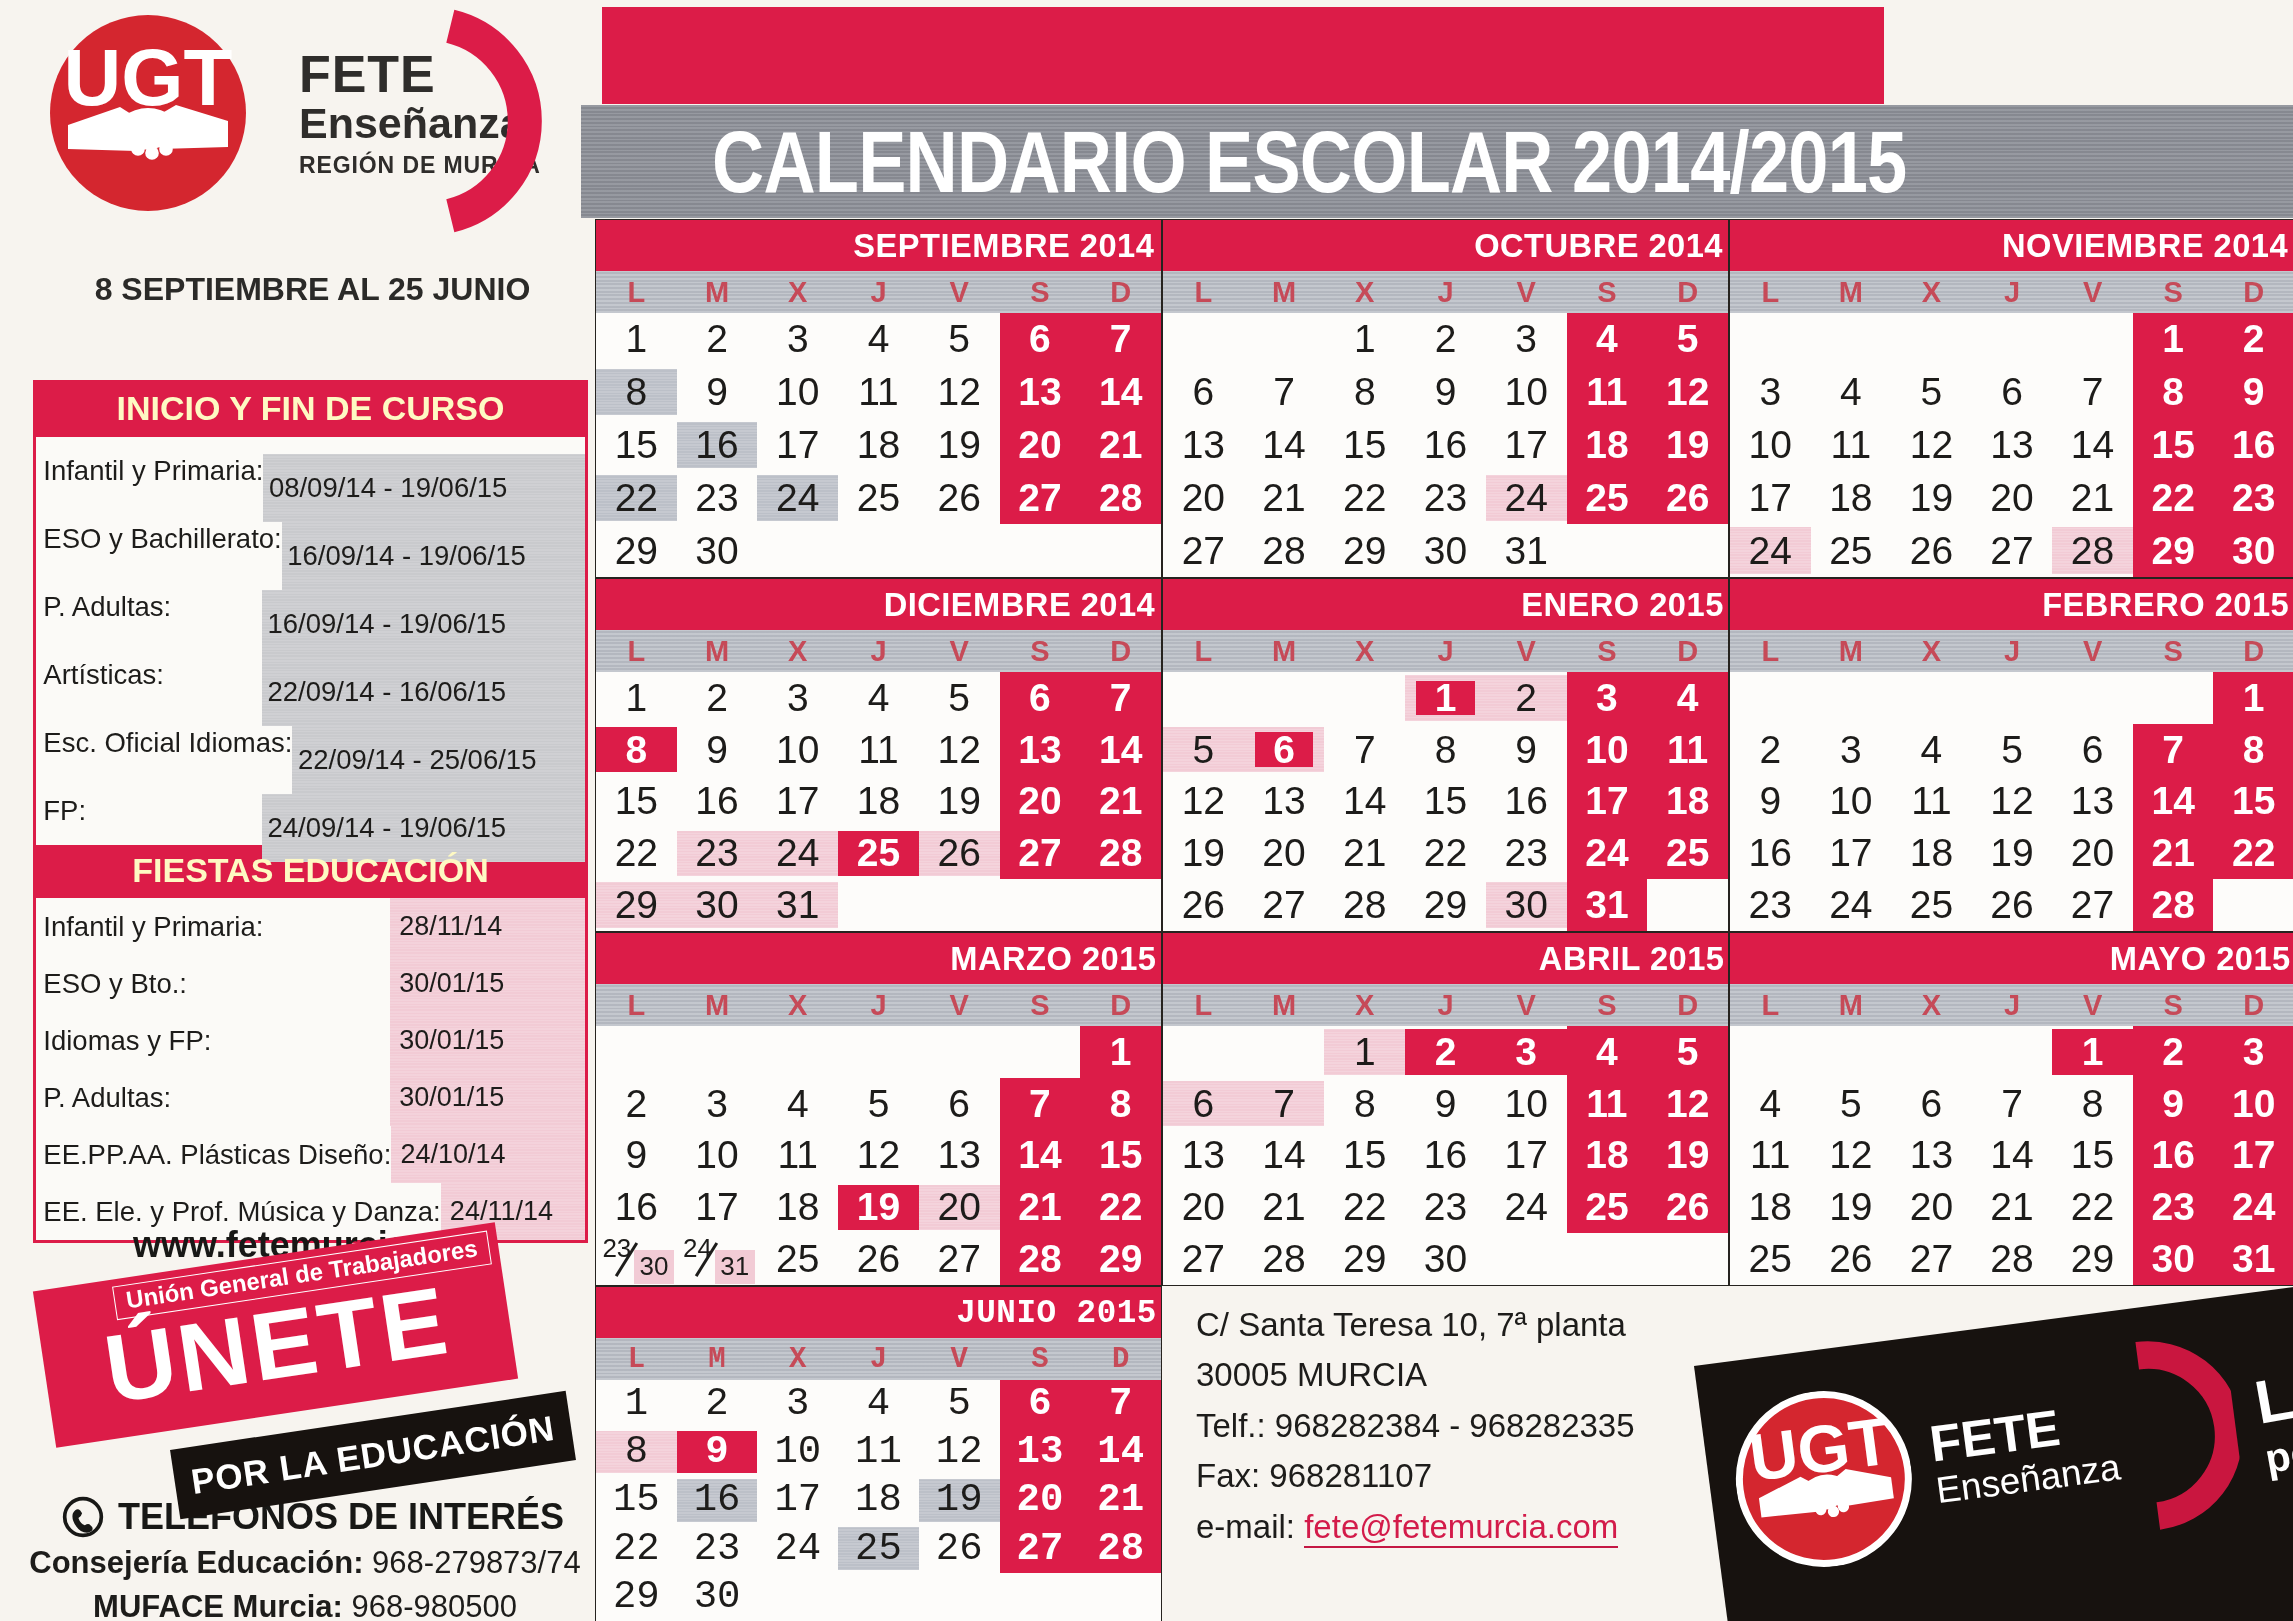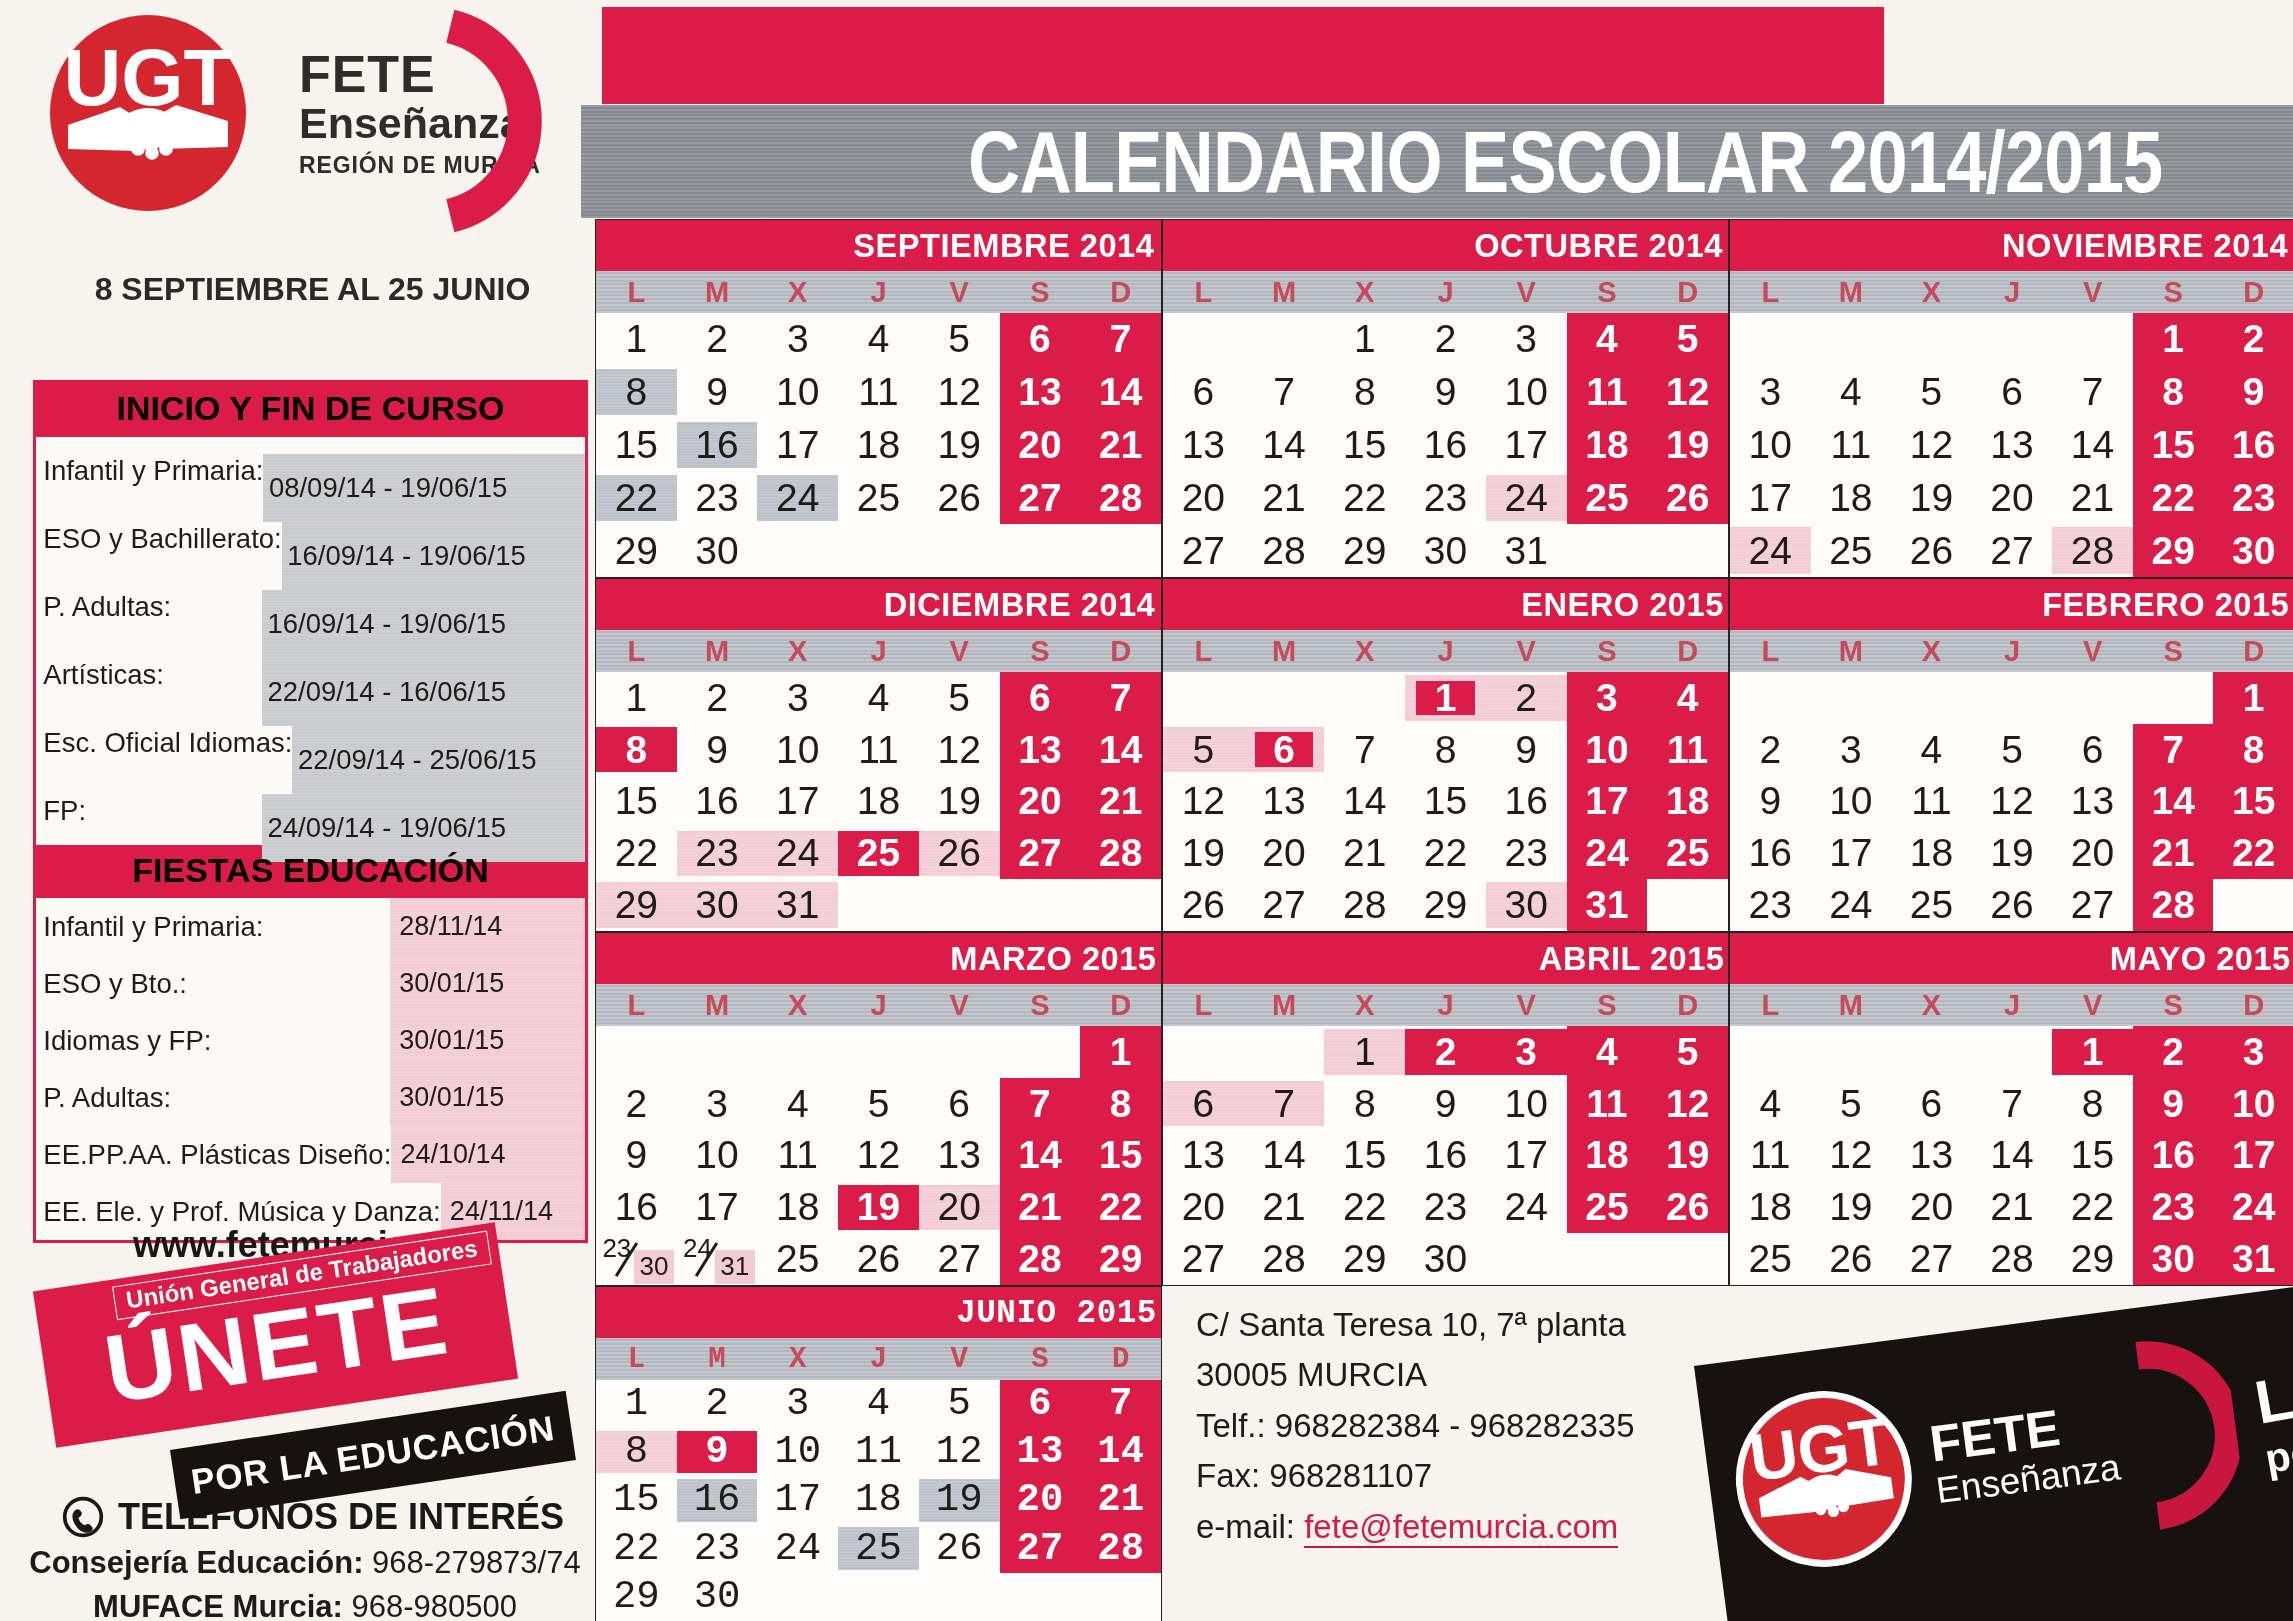--- a/index.html
+++ b/index.html
@@ -19,31 +19,31 @@
   .fete-word{font-size:52px;font-weight:bold;color:#2f2d2b;letter-spacing:0.9px;}
   .ens-word{font-size:43px;font-weight:bold;color:#2f2d2b;margin-top:1.8px;}
   .region-word{font-size:23px;font-weight:bold;color:#2f2d2b;margin-top:9.2px;letter-spacing:0.9px;}
   .header-arc{left:430px;top:5.5px;}
 
   
   .title-redbar{left:602px;top:7.3px;width:1282px;height:97px;background:var(--red);}
   .title-grayband{
     left:581px;top:105px;width:1713px;height:113px;background:var(--gray-band);
     background-image:repeating-linear-gradient(0deg,rgba(255,255,255,.10) 0 1.8px,rgba(0,0,0,.04) 1.8px 3.7px);
-    display:flex;align-items:center;justify-content:flex-end;
+    display:flex;align-items:center;justify-content:flex-start;
   }
   .title-text{
     font-size:88px;font-weight:bold;color:#fff;white-space:nowrap;
     transform:scaleX(.82);letter-spacing:-0.9px;
   }
 
   
   .periodo{left:37px;top:268px;width:551px;text-align:center;font-weight:bold;font-size:32px;line-height:1.32;color:#2b2a28;}
   .tables{left:33px;top:380px;width:555px;border:3.7px solid var(--red);background:#fbfaf7;box-sizing:border-box;}
-  .tbl-header{background:var(--red);color:#000000;font-weight:bold;font-size:34px;text-align:center;padding:6.4px 0 8.3px;}
+  .tbl-header{background:var(--red);color:#fef9c3;font-weight:bold;font-size:34px;text-align:center;padding:6.4px 0 8.3px;}
   .tbl-row{display:flex;align-items:center;}
   .tbl-row.inicio{height:68px;}
   .tbl-row.fiestas{height:57px;}
   .tbl-label{flex:1;font-size:27.5px;padding-left:7.3px;white-space:nowrap;}
   .tbl-row.inicio .tbl-val{width:323px;background:var(--table-gray);font-size:27.5px;height:100%;display:flex;align-items:center;padding-left:5.5px;box-sizing:border-box;
     background-image:repeating-linear-gradient(0deg,rgba(255,255,255,.12) 0 1.4px,transparent 1.4px 2.8px);margin-top:34px;}
   .tbl-row.fiestas .tbl-val{width:195px;background:var(--pink);font-size:27px;height:100%;display:flex;align-items:center;padding-left:9.2px;box-sizing:border-box;
     background-image:repeating-linear-gradient(0deg,rgba(255,255,255,.14) 0 1.4px,transparent 1.4px 2.8px);}
 
   .website{left:37px;top:1179px;width:551px;text-align:center;font-weight:bold;font-size:36px;color:#181816;margin-top:45px;}

